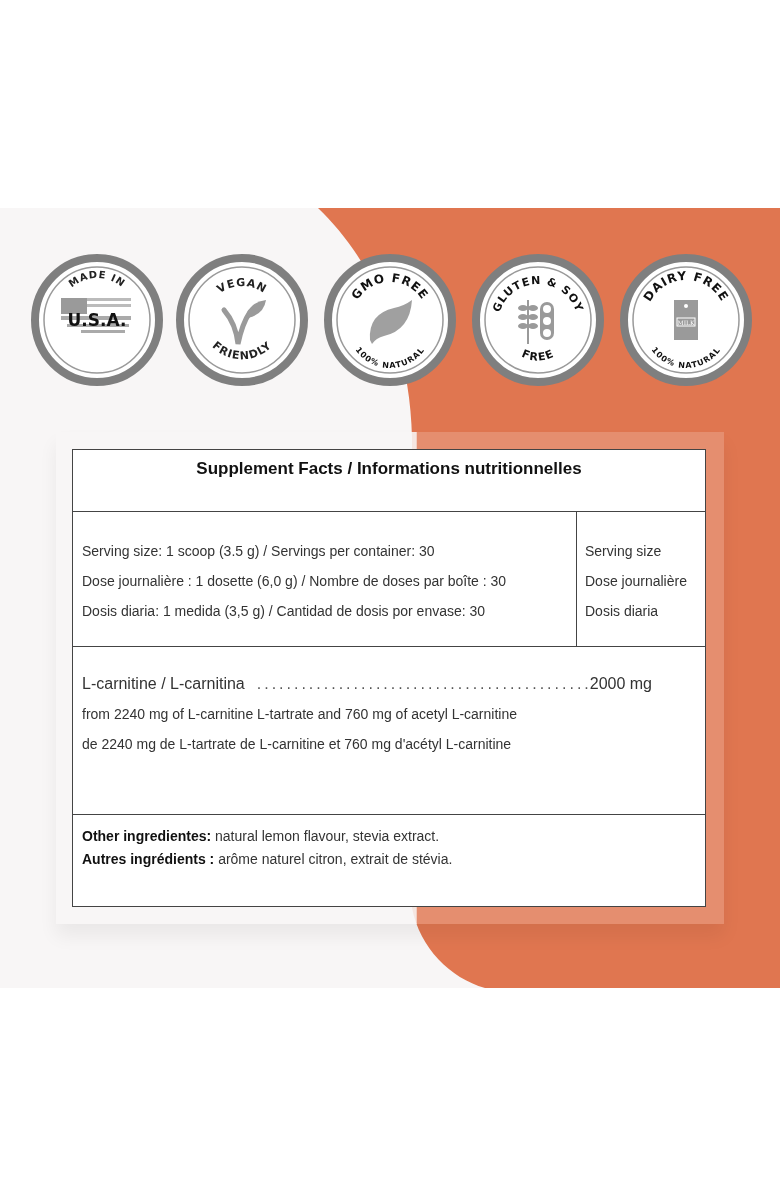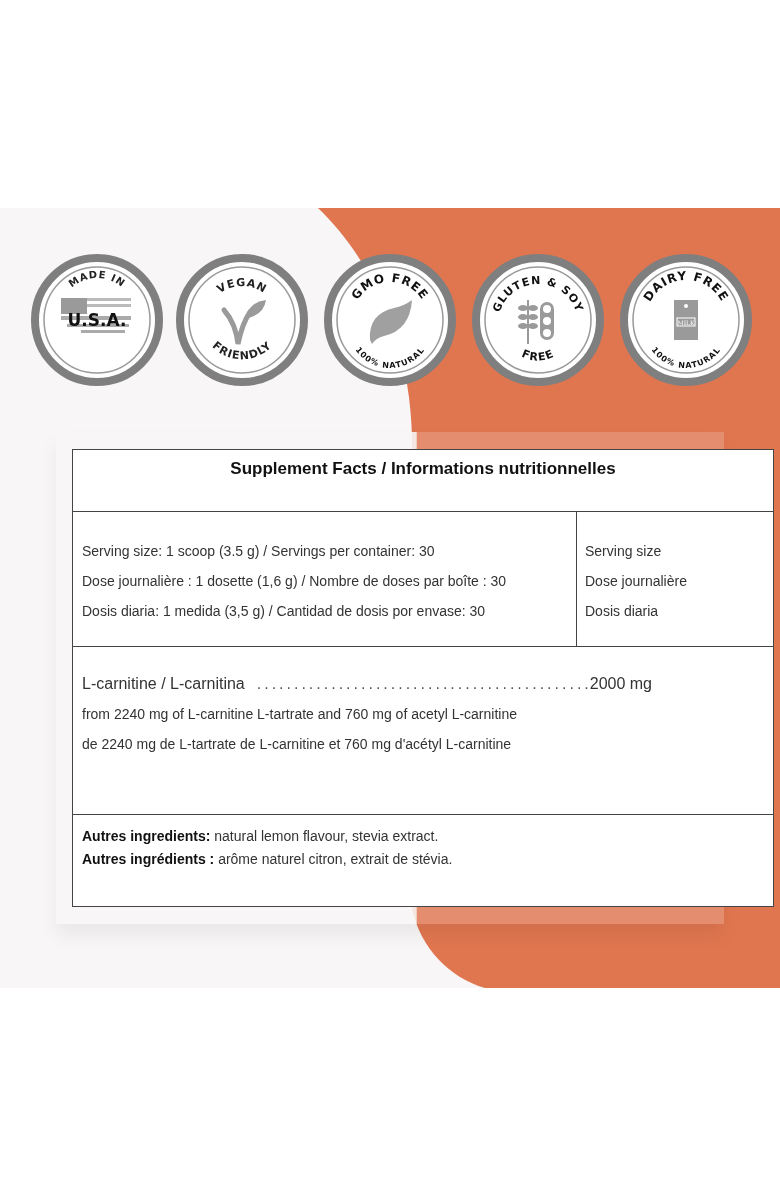--- a/index.html
+++ b/index.html
@@ -3,21 +3,21 @@
   <meta charset="utf-8">
   <style>
     html, body { margin: 0; padding: 0; background: #ffffff; }
     body { width: 780px; height: 1196px; position: relative; overflow: hidden; font-family: "Liberation Sans", sans-serif; }
     .band { position: absolute; left: 0; top: 208px; width: 780px; height: 780px; background: #f8f6f6; overflow: hidden; }
     .band svg.bg { position: absolute; left: 0; top: 0; }
     .badge { position: absolute; width: 132px; height: 132px; top: 46px; }
     .badge svg { width: 132px; height: 132px; display: block; }
     .panel-shadow { position: absolute; left: 56px; top: 224px; width: 668px; height: 492px; background: rgba(255,255,255,0.18); box-shadow: 0 12px 18px rgba(0,0,0,0.06); }
     .panel-shadow .light { position:absolute; left:0; top:0; width:100%; height:100%; background: rgba(248,246,246,0.85); clip-path: polygon(0 0, 54% 0, 54% 100%, 0 100%); }
-    .facts { position: absolute; left: 72px; top: 449px; width: 702px; height: 458px; background: #fff; border: 1.5px solid #444; box-sizing: border-box; color: #222; }
+    .facts { position: absolute; left: 72px; top: 449px; width: 634px; height: 458px; background: #fff; border: 1.5px solid #444; box-sizing: border-box; color: #222; }
     .facts .title { height: 62px; border-bottom: 1.5px solid #444; text-align: center; font-weight: bold; font-size: 17px; line-height: 24px; padding-top: 7px; box-sizing: border-box; color: #111; }
     .facts .serving { display: flex; height: 134px; border-bottom: 1.5px solid #444; }
     .facts .serving .left { flex: 0 0 504px; border-right: 1.5px solid #444; padding: 24px 0 0 9px; box-sizing: border-box; }
     .facts .serving .right { flex: 1; padding: 24px 0 0 8px; box-sizing: border-box; }
     .line { font-size: 14px; line-height: 30px; white-space: nowrap; color: #333; }
     .facts .amounts { height: 168px; border-bottom: 1.5px solid #444; padding: 22px 0 0 9px; box-sizing: border-box; }
     .amount-row { display: flex; font-size: 16px; line-height: 30px; color: #333; width: 570px; justify-content: center; }
     .amount-row .dots { flex: 1; overflow: hidden; white-space: nowrap; margin: 0 2px 0 12px; letter-spacing: 3px; color: #555; }
     .facts .other { padding: 10px 0 0 9px; box-sizing: border-box; }
     .other .line { line-height: 23px; color: #333; }
@@ -115,35 +115,35 @@
     </div>
 </div>
 
 <div class="facts">
   <div class="title">
     <div>Supplement Facts / Informations nutritionnelles</div>
   </div>
   <div class="serving">
     <div class="left">
       <div class="line">Serving size: 1 scoop (3.5 g) / Servings per container: 30</div>
-      <div class="line">Dose journalière : 1 dosette (1,6 g) / Nombre de doses par boîte : 30</div>
+      <div class="line">Dose journalière : 1 dosette (6,0 g) / Nombre de doses par boîte : 30</div>
       <div class="line">Dosis diaria: 1 medida (3,5 g) / Cantidad de dosis por envase: 30</div>
     </div>
     <div class="right">
       <div class="line">Serving size</div>
       <div class="line">Dose journalière</div>
       <div class="line">Dosis diaria</div>
     </div>
   </div>
   <div class="amounts">
     <div class="amount-row">
       <span>L-carnitine / L-carnitina</span>
       <span class="dots">...........................................................</span>
       <span>2000 mg</span>
     </div>
     <div class="line">from 2240 mg of L-carnitine L-tartrate and 760 mg of acetyl L-carnitine</div>
     <div class="line">de 2240 mg de L-tartrate de L-carnitine et 760 mg d'acétyl L-carnitine</div>
   </div>
   <div class="other">
-    <div class="line"><b>Autres ingredients:</b><span> natural lemon flavour, stevia extract.</span></div>
+    <div class="line"><b>Other ingredientes:</b><span> natural lemon flavour, stevia extract.</span></div>
     <div class="line"><b>Autres ingrédients :</b><span> arôme naturel citron, extrait de stévia.</span></div>
   </div>
 </div>
 
 </body></html>

